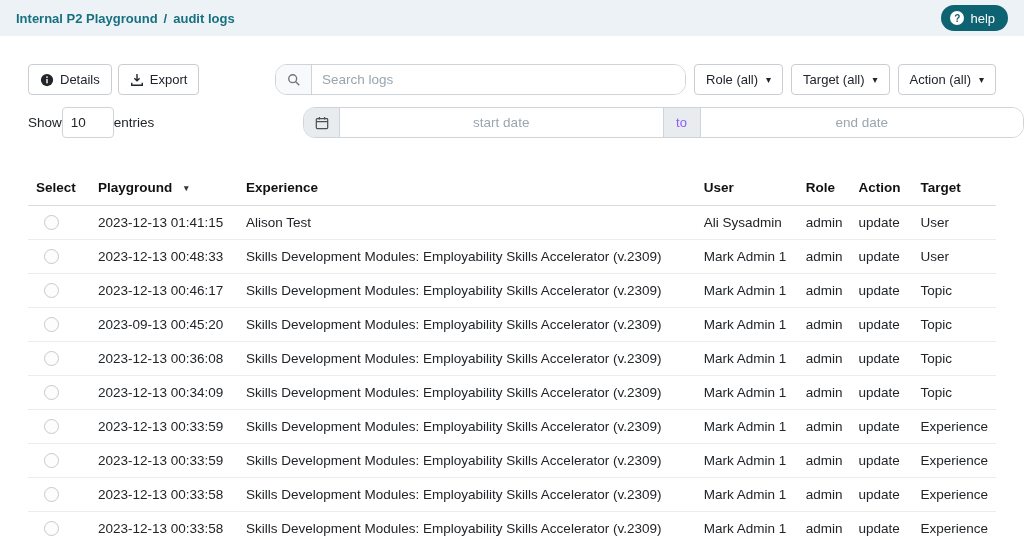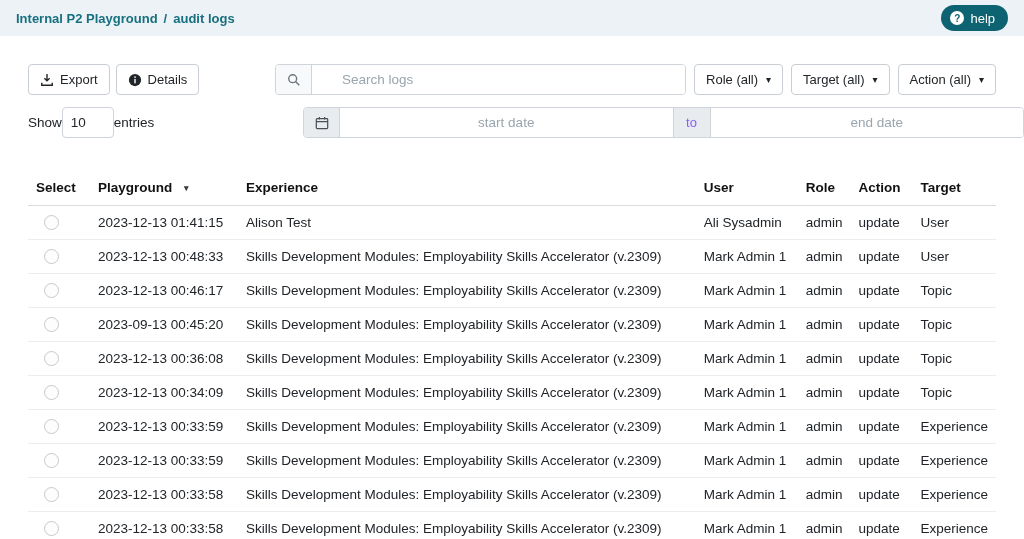--- a/index.html
+++ b/index.html
@@ -69,26 +69,25 @@
     cursor:pointer;
     font-family:inherit;
   }
   .left-buttons { display:flex; gap:6px; }
   .icon-svg { display:inline-flex; }
 
   .search-row { display:flex; gap:8px; }
   .input-group {
     display:flex;
     border:1px solid #ced4da;
-    border-radius:4px;
+    border-radius:12px;
     overflow:hidden;
     background:#fff;
     height:31px;
     align-items:stretch;
-    gap:20px;
   }
   .search-group { flex:1; }
   .ig-addon {
     width:36px;
     background:#f8f9fa;
     border-right:1px solid #ced4da;
     display:flex;
     align-items:center;
     justify-content:center;
     color:#6c757d;
@@ -193,35 +192,35 @@
 </div>
 
 <div class="content">
 
   <div class="controls">
 
     <div class="left-buttons">
       <button class="btn">
         <span class="icon-svg">
           <svg width="14" height="14" viewBox="0 0 16 16">
-              <path d="M8 1v8M5 6l3 3 3-3" stroke="#212529" stroke-width="1.6" fill="none"></path>
-              <path d="M2 11v3h12v-3" stroke="#212529" stroke-width="1.6" fill="none"></path>
-            </svg>
-        </span>
-        <span>Export</span>
-      </button>
-      <button class="btn">
-        <span class="icon-svg">
-          <svg width="14" height="14" viewBox="0 0 16 16">
               <circle cx="8" cy="8" r="7" fill="#212529"></circle>
               <rect x="7.2" y="6.8" width="1.6" height="5" fill="#fff"></rect>
               <circle cx="8" cy="4.6" r="1" fill="#fff"></circle>
             </svg>
         </span>
         <span>Details</span>
+      </button>
+      <button class="btn">
+        <span class="icon-svg">
+          <svg width="14" height="14" viewBox="0 0 16 16">
+              <path d="M8 1v8M5 6l3 3 3-3" stroke="#212529" stroke-width="1.6" fill="none"></path>
+              <path d="M2 11v3h12v-3" stroke="#212529" stroke-width="1.6" fill="none"></path>
+            </svg>
+        </span>
+        <span>Export</span>
       </button>
     </div>
 
     <div class="search-row">
       <div class="input-group search-group">
         <span class="ig-addon">
           <svg width="14" height="14" viewBox="0 0 16 16">
               <circle cx="6.5" cy="6.5" r="4.5" stroke="#6c757d" stroke-width="1.6" fill="none"></circle>
               <path d="M10 10l4 4" stroke="#6c757d" stroke-width="1.6"></path>
             </svg>

